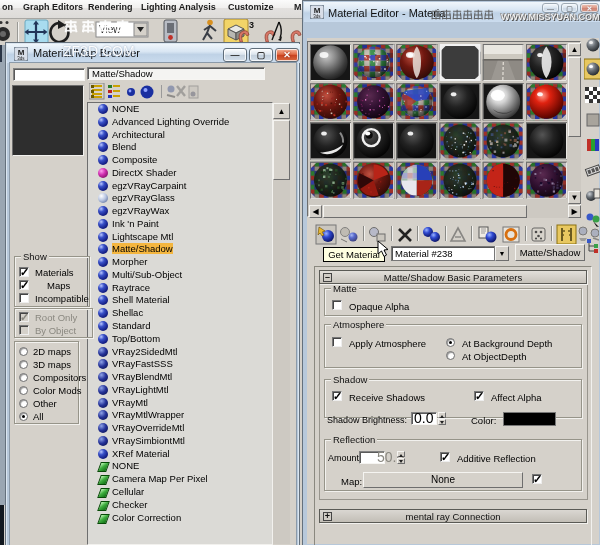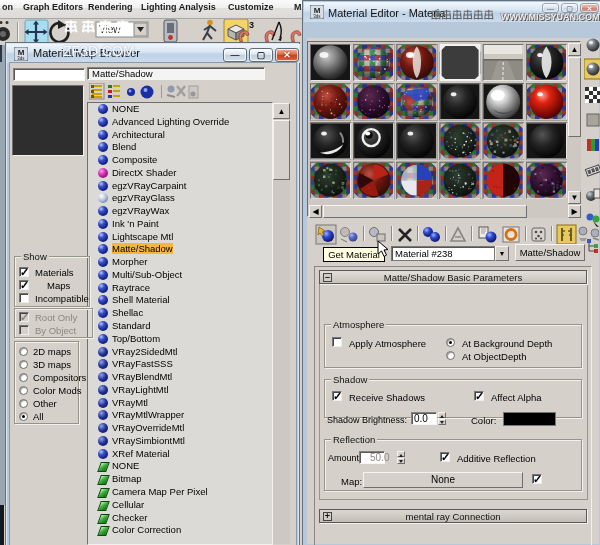--- a/index.html
+++ b/index.html
@@ -223,21 +223,20 @@
 <div class="it"><span class="bico drk"></span>VRay2SidedMtl</div>
 <div class="it"><span class="bico drk"></span>VRayFastSSS</div>
 <div class="it"><span class="bico drk"></span>VRayBlendMtl</div>
 <div class="it"><span class="bico drk"></span>VRayLightMtl</div>
 <div class="it"><span class="bico drk"></span>VRayMtl</div>
 <div class="it"><span class="bico drk"></span>VRayMtlWrapper</div>
 <div class="it"><span class="bico drk"></span>VRayOverrideMtl</div>
 <div class="it"><span class="bico drk"></span>VRaySimbiontMtl</div>
 <div class="it"><span class="bico"></span>XRef Material</div>
 <div class="it"><span class="gico"></span>NONE</div>
-<div class="it"><span class="gico"></span>Bitmap</div>
 <div class="it"><span class="gico"></span>Camera Map Per Pixel</div>
 <div class="it"><span class="gico"></span>Cellular</div>
 <div class="it"><span class="gico"></span>Checker</div>
 <div class="it"><span class="gico"></span>Color Correction</div>
         </div>
   <div class="abs" id="lscroll">
           <div class="sbtn" style="top:0;width:17px;height:16px;line-height:15px">▲</div>
           <div class="sthumb" style="top:17px;height:60px;width:17px"></div>
         </div>
 
@@ -1042,48 +1041,53 @@
   <div class="abs tooltip" style="left:16px;top:209px;width:62px;text-align:center">Get Material</div>
 <svg class="abs" style="left:69px;top:202px" width="14" height="18" viewBox="0 0 14 18">
           <path d="M2 1 L2 14 L5.5 11 L8 16.5 L10.5 15 L8 10 L12 9.5Z" fill="#fff" stroke="#000" stroke-width="1"></path>
         </svg>
   <div class="abs" id="matdd">Material #238</div>
         <div class="abs" id="matddbtn">▼</div>
   <div class="abs raised" id="msbtn">Matte/Shadow</div>
   <div class="abs" id="pborder"></div>
         <div class="abs" id="rbody"></div>
         <div class="abs" id="params">
+          <div class="abs group" style="left:8px;top:5px;width:258px;height:28px">
+ <div class="glabel">Matte</div>
+ <div class="cb" style="left:7px;top:11px"></div>
+            <div class="lbl" style="left:24px;top:12px">Opaque Alpha</div>
+</div>
 <div class="abs group" style="left:8px;top:41px;width:258px;height:44px">
  <div class="glabel">Atmosphere</div>
  <div class="cb" style="left:7px;top:12px"></div>
             <div class="lbl" style="left:24px;top:13px">Apply Atmosphere</div>
  <div class="rad sel" style="left:121px;top:13px"></div>
             <div class="lbl" style="left:137px;top:13px">At Background Depth</div>
  <div class="rad" style="left:121px;top:26px"></div>
             <div class="lbl" style="left:137px;top:26px">At ObjectDepth</div>
 </div>
 <div class="abs group" style="left:8px;top:96px;width:258px;height:39px">
  <div class="glabel">Shadow</div>
  <div class="cb chk" style="left:7px;top:11px"></div>
             <div class="lbl" style="left:24px;top:12px">Receive Shadows</div>
  <div class="cb chk" style="left:149px;top:11px"></div>
             <div class="lbl" style="left:166px;top:12px">Affect Alpha</div>
  <div class="lbl" style="left:2px;top:35px;font-size:9px">Shadow Brightness:</div>
- <div class="abs sunken" style="left:86px;top:32px;width:26px;height:13px;font-size:10px;padding-left:2px;line-height:11px">0.0</div>
+ <div class="abs sunken" style="left:86px;top:32px;width:26px;height:13px;font-size:14px;padding-left:2px;line-height:11px">0.0</div>
  <div class="spin" style="left:113px;top:32px">
               <i class="up"></i>
               <i class="dn"></i>
             </div>
  <div class="lbl" style="left:146px;top:35px">Color:</div>
  <div class="abs" style="left:178px;top:32px;width:53px;height:14px;background:#000;border:1px solid #777"></div>
 </div>
 <div class="abs group" style="left:8px;top:156px;width:258px;height:52px">
  <div class="glabel">Reflection</div>
  <div class="lbl" style="left:3px;top:13px;font-size:9px">Amount:</div>
- <div class="abs sunken" style="left:34px;top:11px;width:26px;height:13px;font-size:10px;padding-left:10px;line-height:11px;color:#8a8880">50.0</div>
+ <div class="abs sunken" style="left:34px;top:11px;width:26px;height:13px;font-size:14px;padding-left:17px;line-height:11px;color:#8a8880">50.0</div>
  <div class="spin" style="left:72px;top:11px">
               <i class="up"></i>
               <i class="dn"></i>
             </div>
  <div class="cb chk" style="left:115px;top:12px"></div>
             <div class="lbl" style="left:132px;top:13px">Additive Reflection</div>
  <div class="lbl" style="left:16px;top:36px">Map:</div>
  <div class="abs raised" style="left:38px;top:32px;width:160px;height:16px;font-size:10px;text-align:center;line-height:14px">None</div>
  <div class="cb chk" style="left:207px;top:34px"></div>
 </div>

